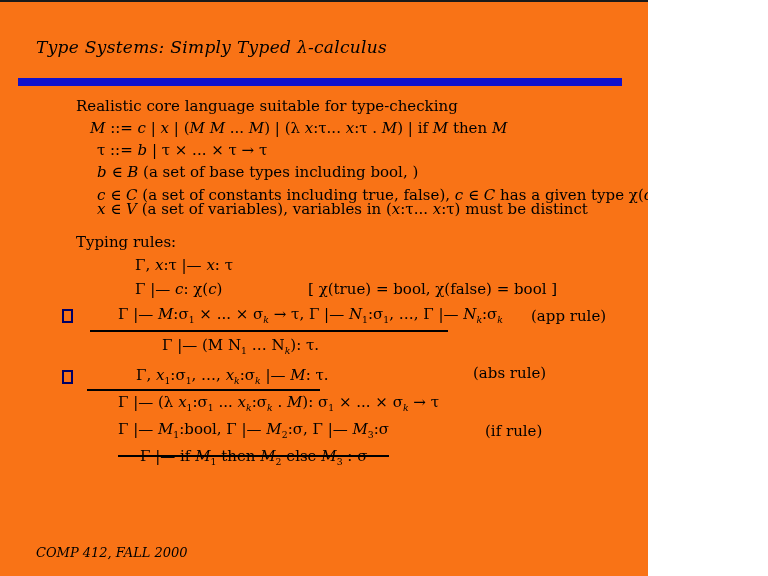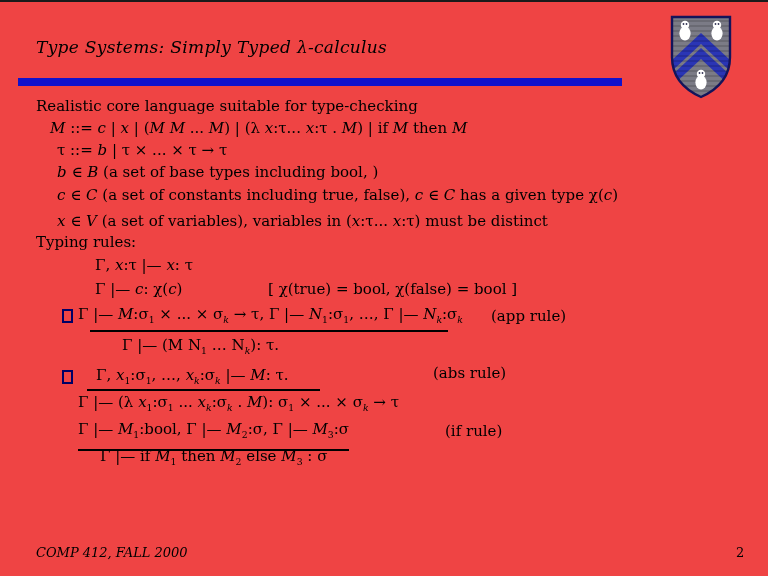--- a/index.html
+++ b/index.html
@@ -1,48 +1,48 @@
 <!DOCTYPE html>
 <html><head>
 <meta charset="utf-8">
 <style>
   html,body{margin:0;padding:0;background:#fff;}
   .slide{
-    position:relative;width:768px;height:576px;background:#ef4444;overflow:hidden;
+    position:relative;width:648px;height:576px;background:#f97316;overflow:hidden;
     font-family:"DejaVu Serif","Liberation Serif",serif;color:#000;
   }
   .abs{position:absolute;white-space:nowrap;}
   .top-edge{left:0;top:0;width:768px;height:2px;}
   .title{left:36px;top:37px;font-style:italic;font-size:17px;letter-spacing:0.3px;}
   .accent-bar{left:18px;top:78px;width:604px;height:8px;}
   .logo{left:667px;top:11px;width:68px;height:92px;}
-  .bodyline{font-size:15px;line-height:18px;}
+  .bodyline{font-size:15px;line-height:18px;margin-left:40px;}
   .l-intro{left:36px;top:97px;}
   .l-gm{left:50px;top:119px;}
   .l-gt{left:57px;top:141px;}
   .l-b{left:57px;top:163px;}
   .l-c{left:57px;top:186px;}
-  .l-x{left:57px;top:212px;}
+  .l-x{left:57px;top:200px;}
   .l-th{left:36px;top:233px;}
   .l-av{left:95px;top:256px;}
   .l-ac{left:95px;top:280px;}
   .l-acn{left:268px;top:280px;}
   .bullet{width:7px;height:10px;border:2px solid #000066;background:transparent;}
   .bullet-app{left:62px;top:309px;}
   .bullet-abs{left:62px;top:370px;}
   .l-app-p{left:78px;top:305px;}
   .l-app-label{left:491px;top:307px;}
   .bar{height:2px;}
   .bar-app{left:90px;top:330px;width:358px;}
   .l-app-c{left:122px;top:336px;}
   .l-abs-p{left:96px;top:366px;}
   .l-abs-label{left:433px;top:364px;text-align:center;}
   .bar-abs{left:87px;top:389px;width:233px;}
   .l-abs-c{left:78px;top:393px;text-align:right;}
-  .l-if-p{left:78px;top:420px;border-bottom:2px solid #000;padding-bottom:11px;}
+  .l-if-p{left:78px;top:420px;border-bottom:2px solid #000;padding-bottom:17px;}
   .l-if-label{left:445px;top:422px;}
   .l-if-c{left:100px;top:447px;}
   .footer-course{left:36px;top:545px;font-style:italic;font-size:13px;}
   .footer-page{left:736px;top:545px;font-size:13px;}
   .it{font-style:italic;}
   .bd{font-weight:normal;}
   sub{font-size:0.62em;line-height:0;}
 </style>
 </head>
 <body>

